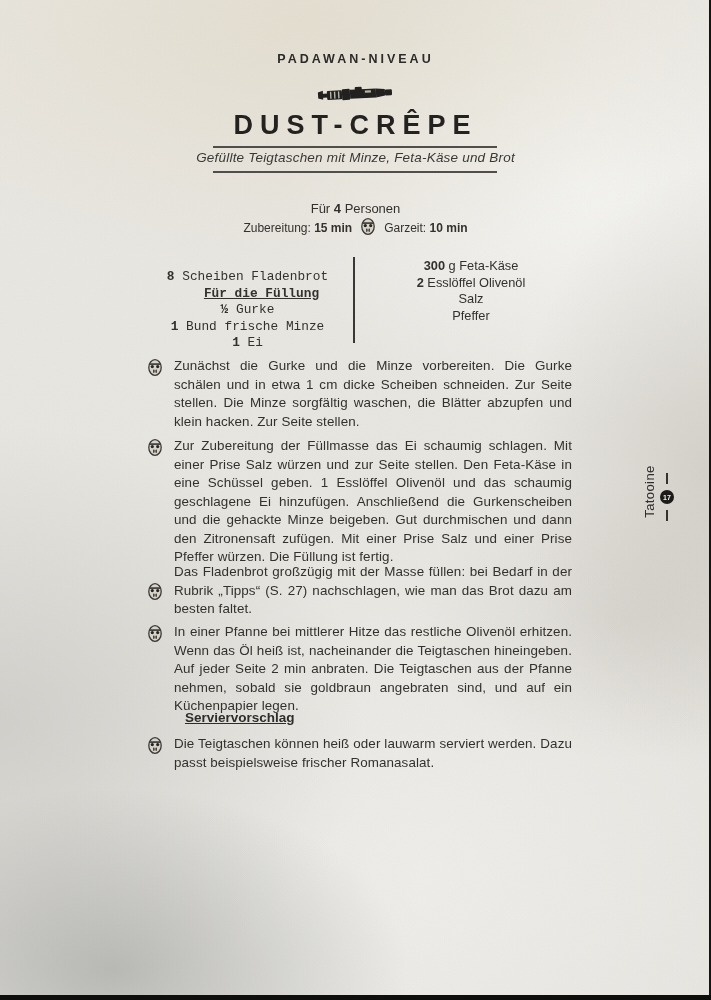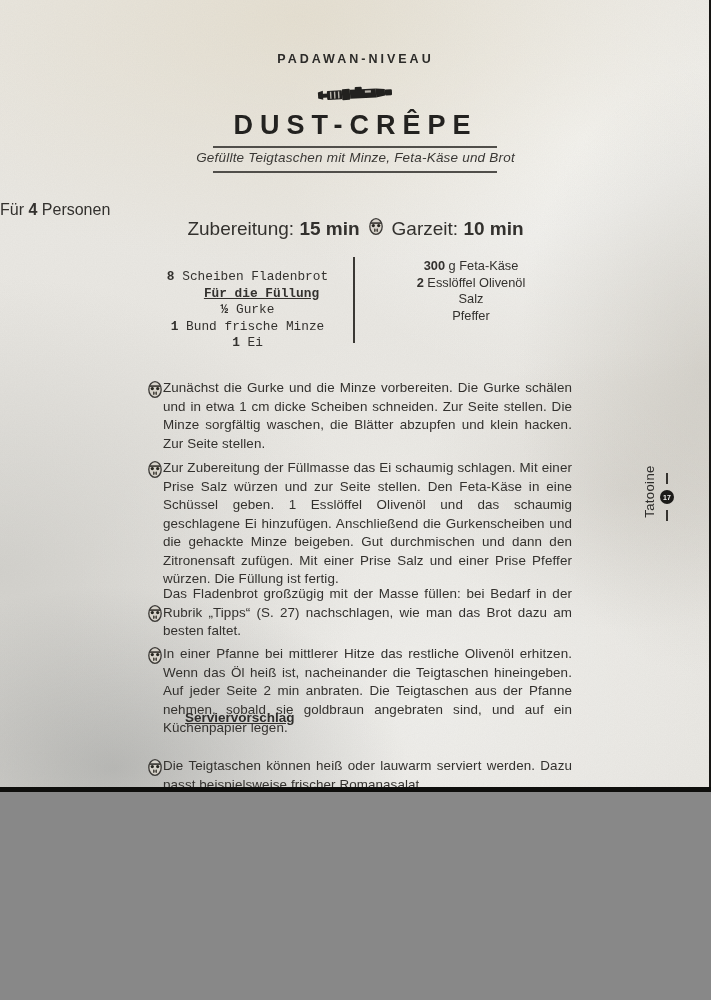--- a/index.html
+++ b/index.html
@@ -1,18 +1,18 @@
 <!DOCTYPE html>
 <html lang="de"><head>
 <meta charset="utf-8">
 <style>
   html,body{margin:0;padding:0;background:#888;}
   .page{
     position:relative;
-    width:711px;height:792px;
+    width:711px;height:1000px;
     margin:0 auto;
     overflow:hidden;
     color:#33312e;
     font-family:"Liberation Sans","DejaVu Sans",sans-serif;
     background-color:#ebe9e4;
     background-image:
       radial-gradient(ellipse 420px 260px at 16% 97%, rgba(140,142,141,0.50), rgba(140,142,141,0) 70%),
       radial-gradient(ellipse 520px 420px at 0% 72%, rgba(168,168,164,0.35), rgba(168,168,164,0) 70%),
       radial-gradient(ellipse 260px 420px at 99% 47%, rgba(180,176,166,0.38), rgba(180,176,166,0) 72%),
       radial-gradient(ellipse 300px 200px at 88% 62%, rgba(190,186,178,0.30), rgba(190,186,178,0) 70%),
@@ -32,34 +32,34 @@
   .saber-wrap svg{transform:rotate(-3deg);}
   .title{position:absolute;top:110px;left:0;width:100%;text-align:center;
     font-size:27px;font-weight:600;letter-spacing:7px;color:#232220;}
   .rule{position:absolute;left:213px;width:284px;height:2px;background:#504e4a;}
   .rule.r1{top:146px;}
   .rule.r2{top:171px;}
   .subtitle{position:absolute;top:150px;left:0;width:100%;text-align:center;
     font-style:italic;font-size:13.5px;color:#3a3835;letter-spacing:0.2px;}
 
   
-  .servings{position:absolute;top:201px;left:0;width:100%;text-align:left;font-size:16px;}
+  .servings{position:absolute;top:201px;left:0;width:100%;text-align:center;font-size:13px;}
   .times{position:absolute;top:218px;left:0;width:100%;display:flex;justify-content:center;
-    align-items:flex-start;gap:9px;font-size:19px;}
+    align-items:flex-end;gap:9px;font-size:12px;}
   .b{font-weight:bold;}
 
   
   .ing-left{position:absolute;left:150px;top:269px;width:195px;text-align:center;font-family:Liberation Mono, monospace;}
   .ing-right{position:absolute;left:366px;top:258px;width:210px;text-align:center;}
   .ing-divider{position:absolute;left:353px;top:257px;width:2px;height:86px;background:#3a3834;}
   .ing-row{font-size:12.8px;line-height:16.6px;white-space:nowrap;}
   .ing-heading{font-weight:bold;text-decoration:underline;padding-left:28px;}
 
   
-  .step{position:absolute;left:148px;width:424px;display:flex;gap:1px;margin-top:22px;}
+  .step{position:absolute;left:148px;width:424px;display:flex;gap:12px;}
   .step-icon{flex:0 0 14px;margin-top:2px;}
   .step p{margin:0;font-size:13.4px;line-height:18.5px;text-align:justify;letter-spacing:0.1px;color:#33312e;}
   .s1{top:357px;}
   .s2{top:437px;}
   .s3{top:563px;align-items:center;}
   .s4{top:623px;}
   .s5{top:735px;}
   .serv-head{position:absolute;left:185px;top:710px;font-size:13.5px;font-weight:bold;
     text-decoration:underline;color:#2e2d2b;}
 

